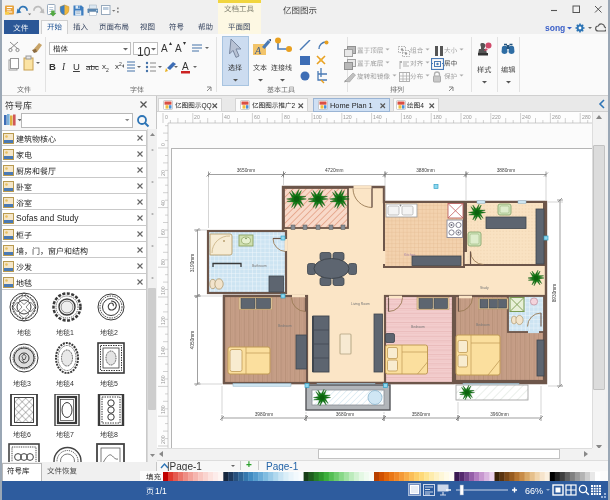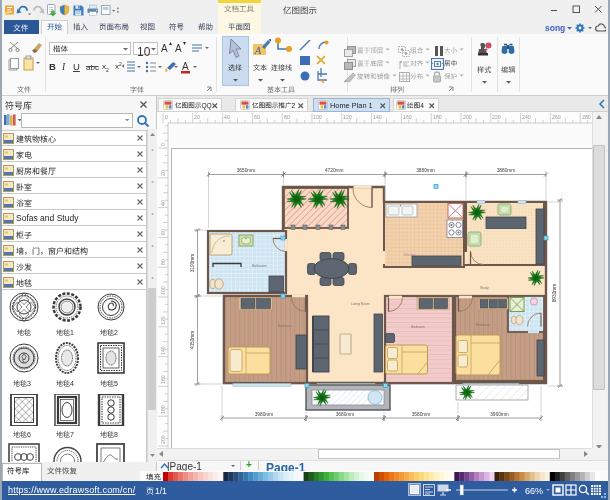--- a/index.html
+++ b/index.html
@@ -1111,21 +1111,21 @@
 <svg class="abs" style="left:160px;top:462px" width="9" height="8" xmlns="http://www.w3.org/2000/svg">
       <path d="M1 6l3.5-4L8 6" fill="none" stroke="#2e75b6" stroke-width="1.4"></path>
     </svg>
 <div class="abs" style="left:167px;top:461px;font-size:10px;color:#333">|Page-1</div>
 <svg class="abs" style="left:230px;top:464px" width="7" height="5" xmlns="http://www.w3.org/2000/svg">
       <path d="M1 1l2 2 2-2z" fill="#666"></path>
     </svg>
 <div class="abs" style="left:240px;top:461px;width:1px;height:9px;background:#ccc"></div>
 <div class="abs" style="left:246px;top:459px;font-size:10px;color:#2ba02b;font-weight:bold">+</div>
 <div class="abs" style="left:258px;top:461px;width:1px;height:9px;background:#ccc"></div>
-<div class="abs" style="left:266px;top:461px;font-size:12px;color:#2464a8;font-weight:bold">Page-1</div>
+<div class="abs" style="left:266px;top:461px;font-size:10px;color:#2464a8;font-weight:normal">Page-1</div>
 <div class="abs" style="left:140px;top:471px;width:470px;height:11px;background:#fbfbfb"></div>
 <svg class="" style="position:absolute;left:146px;top:473.4px;overflow:visible" width="16" height="9" xmlns="http://www.w3.org/2000/svg">
       <path transform="translate(0.0,6.6) scale(0.075)" d="M70 -6C77 -2 85 4 90 8L95 3C90 -1 81 -7 75 -11ZM54 -11C49 -6 39 -1 32 3C33 4 36 6 37 8C44 4 54 -1 60 -6ZM61 -84C61 -81 60 -78 60 -75L37 -75L37 -68L59 -68L57 -62L42 -62L42 -17L34 -17L34 -11L96 -11L96 -17L87 -17L87 -62L64 -62L66 -68L93 -68L93 -75L67 -75L69 -83ZM49 -17L49 -24L80 -24L80 -17ZM49 -46L80 -46L80 -40L49 -40ZM49 -50L49 -56L80 -56L80 -50ZM49 -35L80 -35L80 -29L49 -29ZM3 -14L6 -6C14 -9 24 -14 34 -18L33 -25L22 -20L22 -53L34 -53L34 -60L22 -60L22 -83L15 -83L15 -60L4 -60L4 -53L15 -53L15 -18C11 -16 7 -15 3 -14Z" fill="#333"></path>
       <path transform="translate(7.5,6.6) scale(0.075)" d="M15 -31C17 -31 20 -32 34 -33C32 -15 28 -4 6 2C7 3 9 6 10 8C35 1 40 -12 42 -33L57 -34L57 -5C57 3 60 6 69 6C71 6 82 6 84 6C93 6 95 2 96 -14C94 -15 90 -16 89 -17C88 -4 88 -2 84 -2C81 -2 72 -2 70 -2C66 -2 65 -2 65 -5L65 -34L79 -35C82 -33 84 -30 85 -28L92 -32C86 -40 75 -50 66 -57L60 -53C64 -50 69 -46 73 -42L26 -40C32 -46 39 -53 44 -61L94 -61L94 -68L7 -68L7 -61L34 -61C28 -53 22 -45 19 -43C17 -40 14 -39 12 -38C13 -36 15 -32 15 -31ZM42 -82C46 -78 49 -72 50 -68L58 -71C57 -74 53 -80 50 -84Z" fill="#333"></path>
     </svg>
 <svg class="abs" style="left:163px;top:472px" width="440" height="9" xmlns="http://www.w3.org/2000/svg">
       <rect x="0.0" y="0" width="5.32" height="9" fill="#c00000"></rect>
       <rect x="5.0" y="0" width="5.32" height="9" fill="#e03a30"></rect>
       <rect x="10.0" y="0" width="5.32" height="9" fill="#e55a50"></rect>
       <rect x="15.1" y="0" width="5.32" height="9" fill="#ea746a"></rect>
@@ -1207,21 +1207,20 @@
       <rect x="396.8" y="0" width="5.32" height="9" fill="#404040"></rect>
       <rect x="401.8" y="0" width="5.32" height="9" fill="#606060"></rect>
       <rect x="406.9" y="0" width="5.32" height="9" fill="#808080"></rect>
       <rect x="411.9" y="0" width="5.32" height="9" fill="#9a9a9a"></rect>
       <rect x="416.9" y="0" width="5.32" height="9" fill="#b4b4b4"></rect>
       <rect x="421.9" y="0" width="5.32" height="9" fill="#cecece"></rect>
       <rect x="427.0" y="0" width="5.32" height="9" fill="#e8e8e8"></rect>
       <rect x="432.0" y="0" width="5.32" height="9" fill="#ffffff"></rect>
     </svg>
 <div class="abs" style="left:0px;top:481px;width:610px;height:19px;background:#2e5c9e"></div>
-<div class="abs" style="left:8px;top:485px;font-size:9px;letter-spacing:0.2px;color:#fff;text-decoration:underline">https://www.edrawsoft.com/cn/</div>
 <svg class="" style="position:absolute;left:146px;top:486.96px;overflow:visible" width="9" height="10" xmlns="http://www.w3.org/2000/svg">
       <path transform="translate(0.0,7.04) scale(0.08)" d="M46 -46L46 -28C46 -17 42 -6 5 2C7 4 9 6 10 8C48 0 54 -14 54 -28L54 -46ZM54 -11C66 -6 81 3 88 8L93 2C85 -3 70 -11 59 -16ZM17 -60L17 -13L25 -13L25 -52L76 -52L76 -13L84 -13L84 -60L48 -60C50 -63 52 -67 54 -72L94 -72L94 -78L7 -78L7 -72L45 -72C44 -68 42 -63 40 -60Z" fill="#fff"></path>
     </svg>
 <div class="abs" style="left:155px;top:486px;font-size:8.5px;color:#fff">1/1</div>
 <svg class="abs" style="left:408px;top:483px" width="200" height="15" xmlns="http://www.w3.org/2000/svg">
 <rect x="0.5" y="0.5" width="12" height="12" fill="#7590c2" stroke="#a8bcd8"></rect>
       <rect x="2.5" y="2.5" width="8" height="8" fill="#e8edf5" stroke="#fff"></rect>
 <g transform="translate(15,1)">
         <rect x="0.5" y="0.5" width="11" height="11" fill="none" stroke="#cdd8ea"></rect>
         <path d="M2 3h8M2 5.5h5M2 8h8M2 10h5" stroke="#cdd8ea"></path>

